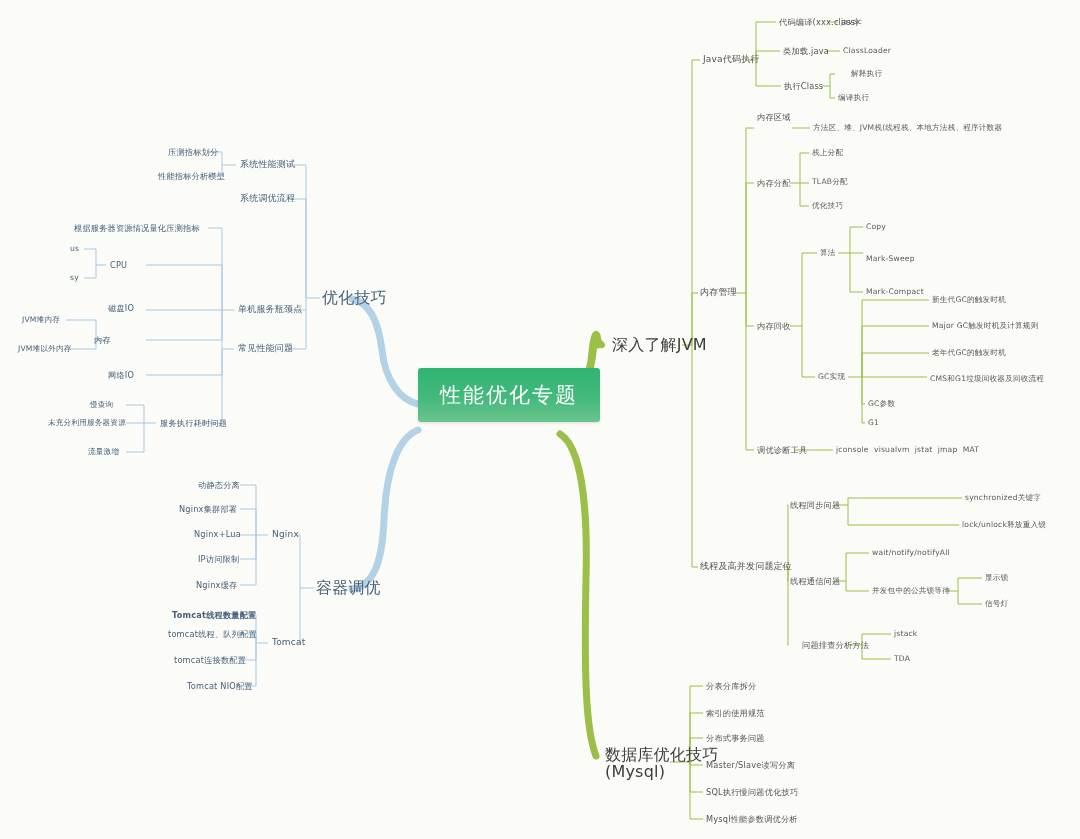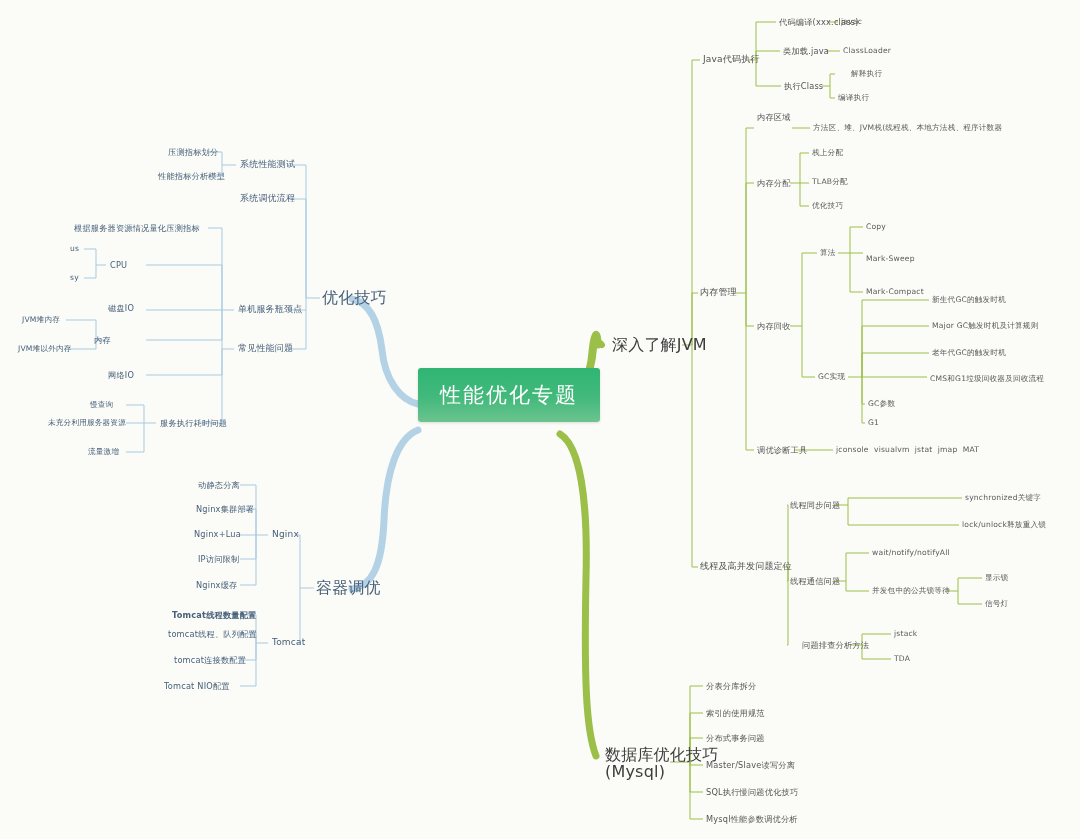--- a/index.html
+++ b/index.html
@@ -129,29 +129,29 @@
     <div class="node lvl-3 blue" style="left: 160px; top: 423px;">服务执行耗时问题</div>
     <div class="node lvl-4 blue" style="left: 70px; top: 249px;">us</div>
     <div class="node lvl-4 blue" style="left: 70px; top: 278px;">sy</div>
     <div class="node lvl-4 blue" style="left: 22px; top: 320px;">JVM堆内存</div>
     <div class="node lvl-4 blue" style="left: 18px; top: 349px;">JVM堆以外内存</div>
     <div class="node lvl-4 blue" style="left: 90px; top: 405px;">慢查询</div>
     <div class="node lvl-4 blue" style="left: 48px; top: 423px;">未充分利用服务器资源</div>
     <div class="node lvl-4 blue" style="left: 88px; top: 452px;">流量激增</div>
     <div class="node lvl-2 blue" style="left: 272px; top: 535px;">Nginx</div>
     <div class="node lvl-3 blue" style="left: 198px; top: 485px;">动静态分离</div>
-    <div class="node lvl-3 blue" style="left: 196px; top: 509px;">Nginx集群部署</div>
+    <div class="node lvl-3 blue" style="left: 179px; top: 509px;">Nginx集群部署</div>
     <div class="node lvl-3 blue" style="left: 194px; top: 534px;">Nginx+Lua</div>
     <div class="node lvl-3 blue" style="left: 198px; top: 559px;">IP访问限制</div>
     <div class="node lvl-3 blue" style="left: 196px; top: 585px;">Nginx缓存</div>
     <div class="node lvl-2 blue" style="left: 272px; top: 643px;">Tomcat</div>
     <div class="node lvl-3 blue" style="left: 172px; top: 615px; font-weight: bold;">Tomcat线程数量配置</div>
     <div class="node lvl-3 blue" style="left: 168px; top: 634px;">tomcat线程、队列配置</div>
     <div class="node lvl-3 blue" style="left: 174px; top: 660px;">tomcat连接数配置</div>
-    <div class="node lvl-3 blue" style="left: 164px; top: 686px; text-align: right;">Tomcat NIO配置</div>
+    <div class="node lvl-3 blue" style="left: 187px; top: 686px; text-align: right;">Tomcat NIO配置</div>
     <div class="node lvl-2" style="left: 703px; top: 60px;">Java代码执行</div>
     <div class="node lvl-3" style="left: 779px; top: 22px;">代码编译(xxx.class)</div>
     <div class="node lvl-3" style="left: 783px; top: 51px;">类加载.java</div>
     <div class="node lvl-3" style="left: 784px; top: 86px;">执行Class</div>
     <div class="node lvl-4" style="left: 841px; top: 22px;">javac</div>
     <div class="node lvl-4" style="left: 843px; top: 51px;">ClassLoader</div>
     <div class="node lvl-4" style="left: 838px; top: 74px; padding-left: 13px;">解释执行</div>
     <div class="node lvl-4" style="left: 838px; top: 98px;">编译执行</div>
     <div class="node lvl-2" style="left: 700px; top: 293px;">内存管理</div>
     <div class="node lvl-3" style="left: 757px; top: 117px;">内存区域</div>

